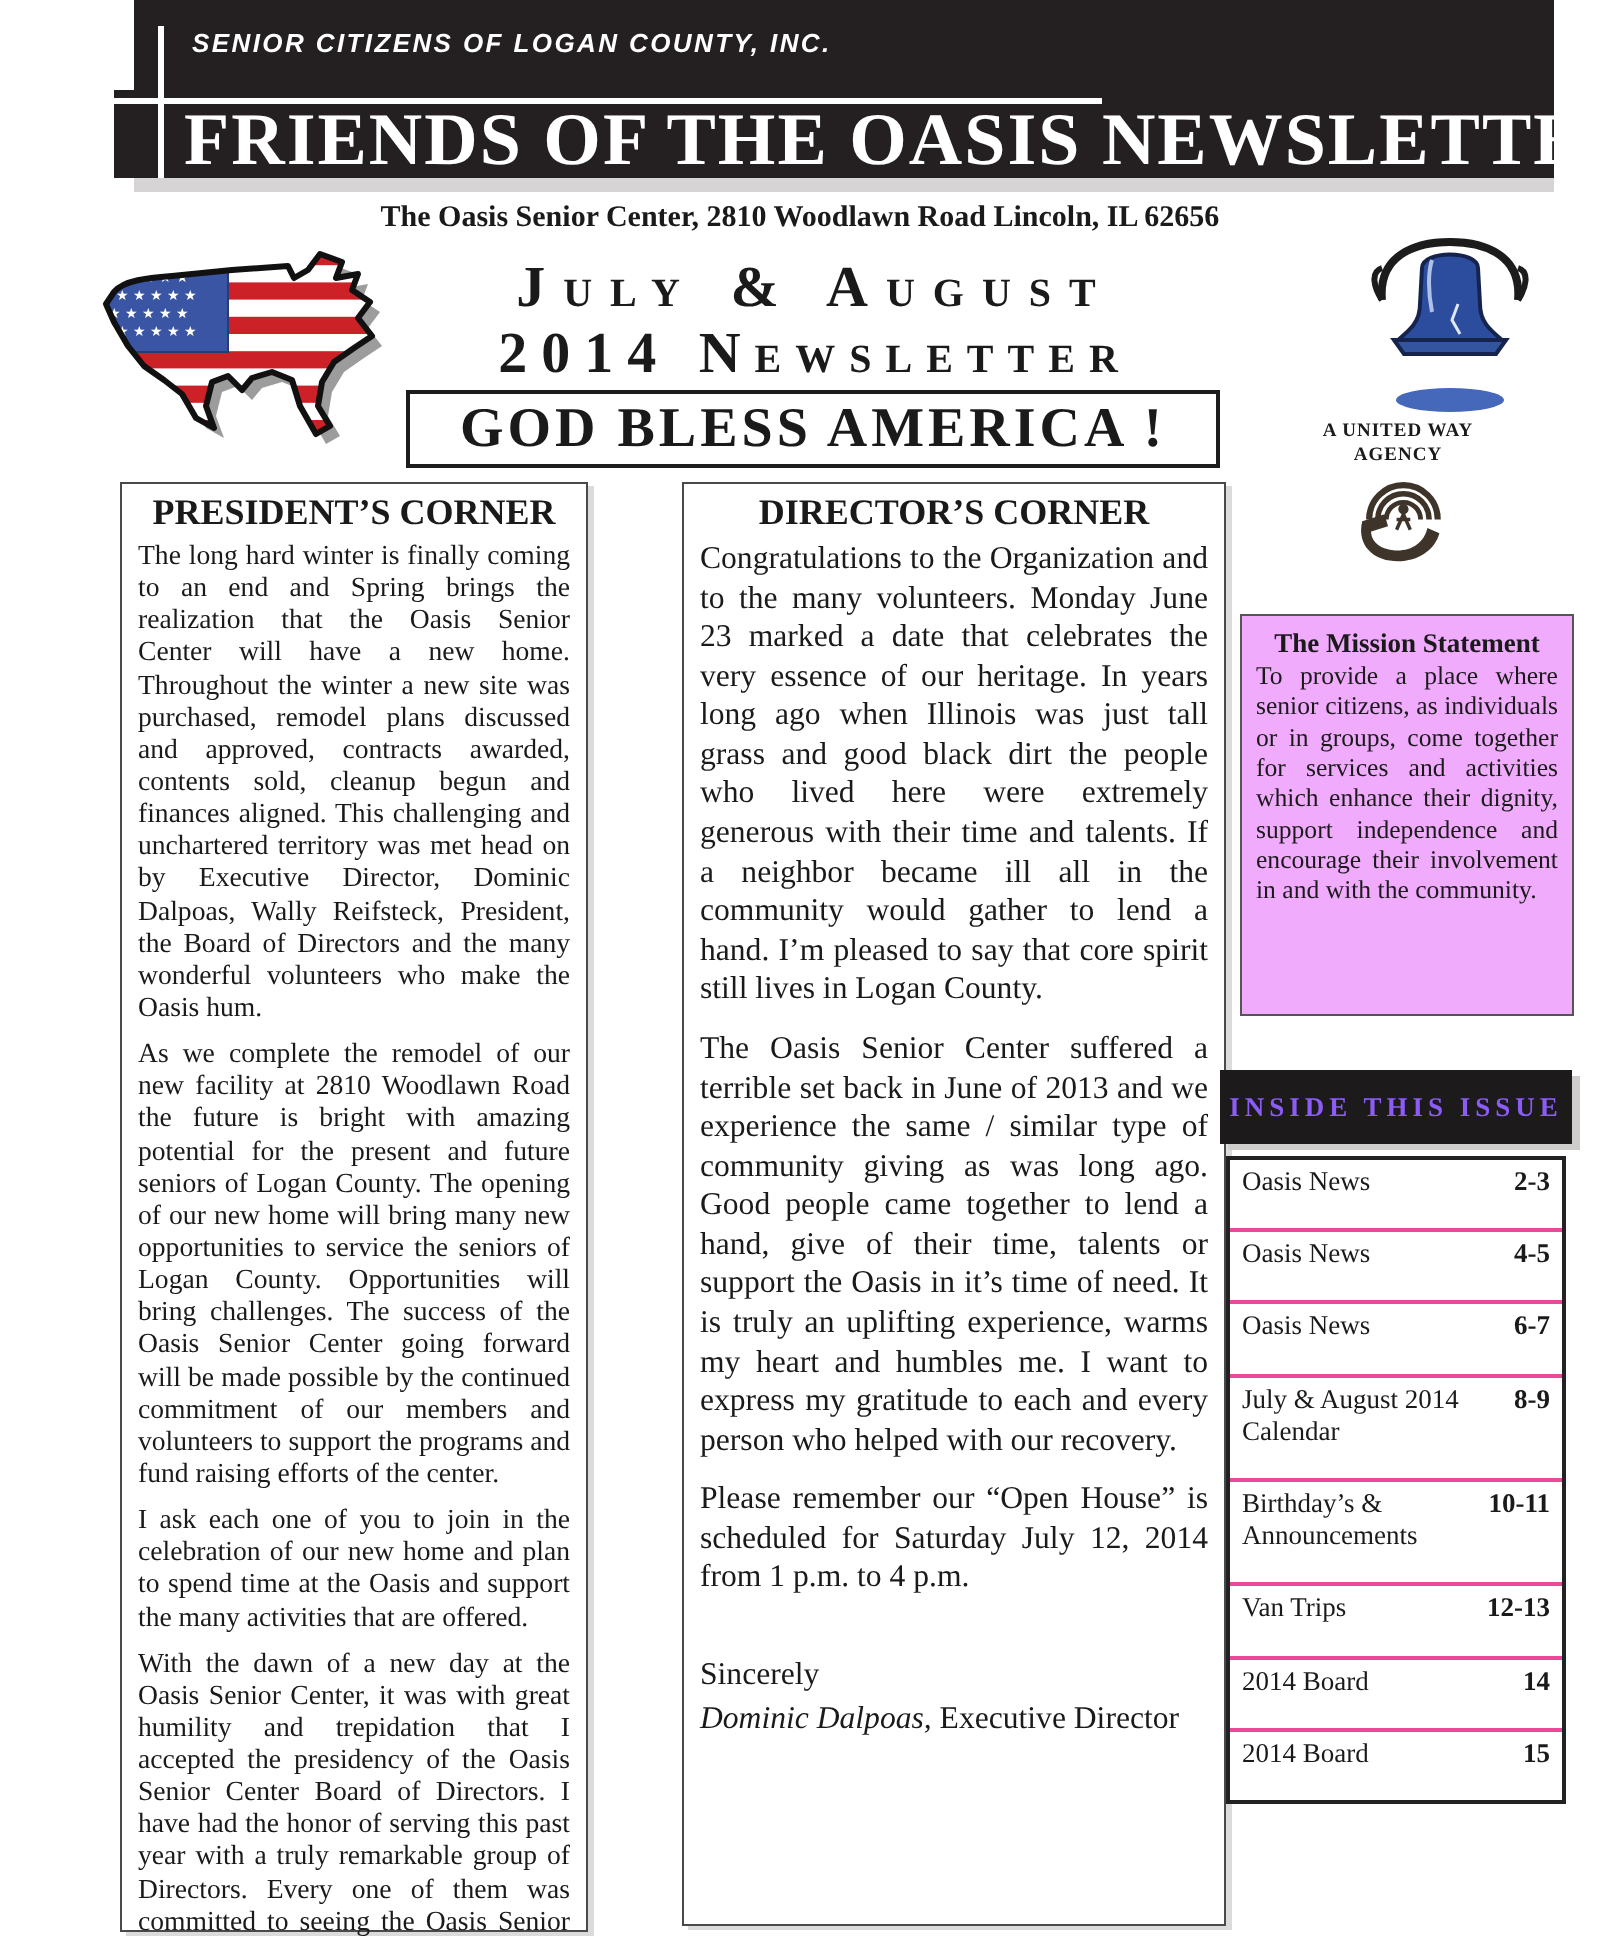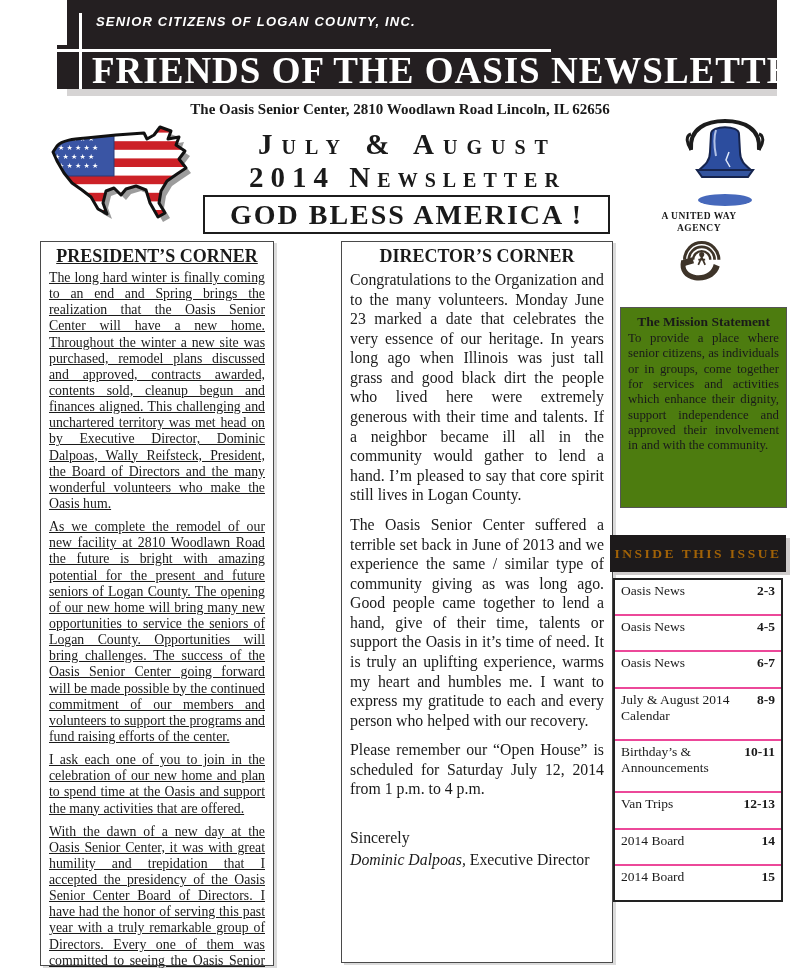--- a/index.html
+++ b/index.html
@@ -35,38 +35,38 @@
   .flag-wrap{position:absolute;left:44px;top:124px;width:154px;height:114px;}
   .bell-wrap{position:absolute;left:663px;top:114px;width:124px;height:100px;}
   .uw-line{position:absolute;left:648px;width:102px;text-align:center;font-weight:bold;
     font-size:9.5px;letter-spacing:0.5px;line-height:1;}
   .uw-line1{top:212px;}
   .uw-line2{top:224px;}
   .uw-logo{position:absolute;left:674px;top:234px;width:52px;height:48px;}
   
   .col-box{position:absolute;border:1px solid #4a4a4a;box-sizing:border-box;
     background:#fff;padding:3px 8px 6px 8px;}
-  .pres-box{left:40px;top:241px;width:234px;height:725px;box-shadow:3px 2px 0 rgba(0,0,0,0.14);text-decoration:underline;}
+  .pres-box{left:60px;top:241px;width:234px;height:725px;box-shadow:3px 2px 0 rgba(0,0,0,0.14);}
   .dir-box{left:341px;top:241px;width:272px;height:722px;box-shadow:3px 2px 0 rgba(0,0,0,0.14);}
   .col-title{text-align:center;font-weight:bold;font-size:18px;margin:1px 0 3px 0;}
   .pres-box p{font-size:13.8px;line-height:1.17;text-align:justify;margin:0 0 7px 0;}
   .dir-box p{font-size:15.8px;line-height:1.24;text-align:justify;margin:0 0 10px 0;}
   .pres-sig{font-size:14.5px;font-weight:bold;margin-top:2px;}
   .pres-sig .sig-name{font-style:italic;}
   .dir-closing{font-size:15.8px;margin-top:30px;}
   .dir-sig{font-size:15.8px;margin-top:4px;}
   .dir-sig .sig-name{font-style:italic;}
   
   .mission-box{position:absolute;left:620px;top:307px;width:167px;height:201px;
-    border:1px solid #555;box-sizing:border-box;padding:6px 7px;background:#4d7c0f;}
+    border:1px solid #555;box-sizing:border-box;padding:6px 7px;background:#f0abfc;}
   .mission-h{font-weight:bold;font-size:13.5px;text-align:center;line-height:1.25;}
   .mission-h2{margin-bottom:4px;}
   .mission-body{font-size:12.8px;line-height:1.2;text-align:justify;}
   .toc-header{position:absolute;left:610px;top:535px;width:176px;height:37px;
-    background:#1d1a1b;color:#a16207;display:flex;align-items:center;justify-content:center;
+    background:#1d1a1b;color:#8b5cf6;display:flex;align-items:center;justify-content:center;
     font-weight:bold;font-size:13.5px;letter-spacing:2.5px;white-space:nowrap;
     box-shadow:4px 3px 0 #cfcccc;box-sizing:border-box;}
   .toc-table{position:absolute;left:613px;top:578px;width:170px;border:2px solid #222;
     box-sizing:border-box;background:#fff;}
   .toc-row{display:flex;justify-content:space-between;align-items:flex-start;
     padding:3px 6px 15px 6px;border-bottom:2px solid #ec4899;font-size:13.5px;line-height:1.2;}
   .toc-row:last-child{border-bottom:none;}
   .toc-label{width:112px;}
   .toc-pages{font-weight:bold;}
 </style>
@@ -162,21 +162,21 @@
   <p>The Oasis Senior Center suffered a terrible set back in June of 2013 and we experience the same / similar type of community giving as was long ago. Good people came together to lend a hand, give of their time, talents or support  the Oasis in it’s time of need. It is truly an uplifting experience, warms my heart and humbles me. I want to express my gratitude to each and every person who helped with our recovery.</p>
   <p>Please remember our “Open House” is scheduled  for Saturday July 12, 2014 from 1 p.m. to 4 p.m.</p>
   <div class="dir-closing">Sincerely</div>
   <div class="dir-sig">
     <span class="sig-name">Dominic Dalpoas,</span><span> Executive Director</span>
   </div>
 </div>
 
 <div class="mission-box">
   <div class="mission-h">The Mission Statement</div>
-  <div class="mission-body">To provide a place where senior citizens, as individuals or in groups, come together for services and activities which enhance their dignity, support independence and approved their involvement in and with the community.</div>
+  <div class="mission-body">To provide a place where senior citizens, as individuals or in groups, come together for services and activities which enhance their dignity, support independence and encourage their involvement in and with the community.</div>
 </div>
 
 <div class="toc-header">
   <span>INSIDE THIS ISSUE</span>
 </div>
 <div class="toc-table">
   <div class="toc-row">
     <span class="toc-label">Oasis News</span>
     <span class="toc-pages">2-3</span>
   </div>

